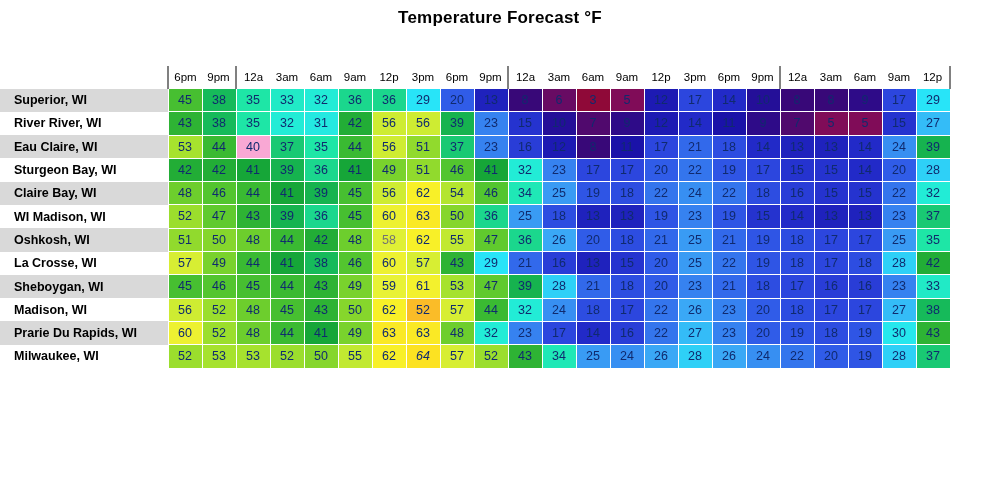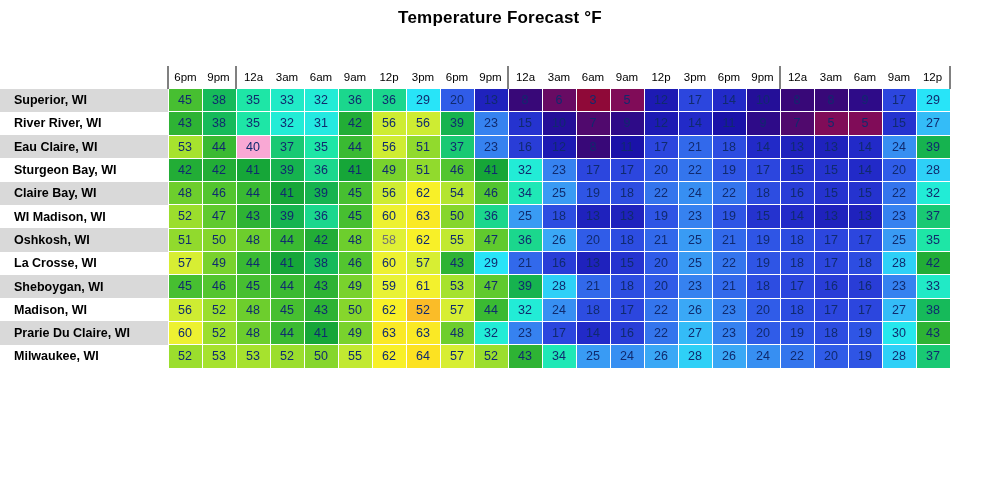--- a/index.html
+++ b/index.html
@@ -410,21 +410,21 @@
           <td class="tcell" style="background: rgb(58, 168, 246); color: rgb(16, 42, 110);">26</td>
           <td class="tcell" style="background: rgb(54, 130, 240); color: rgb(16, 42, 110);">23</td>
           <td class="tcell" style="background: rgb(48, 92, 232); color: rgb(16, 42, 110);">20</td>
           <td class="tcell sep-left" style="background: rgb(45, 77, 225); color: rgb(16, 42, 110);">18</td>
           <td class="tcell" style="background: rgb(44, 70, 222); color: rgb(16, 42, 110);">17</td>
           <td class="tcell" style="background: rgb(44, 70, 222); color: rgb(16, 42, 110);">17</td>
           <td class="tcell" style="background: rgb(52, 188, 247); color: rgb(16, 42, 110);">27</td>
           <td class="tcell sep-right" style="background: rgb(22, 186, 90); color: rgb(16, 42, 110);">38</td>
         </tr>
         <tr class="datarow shaded">
-          <td class="rowlabel">Prarie Du Claire, WI</td>
+          <td class="rowlabel">Prarie Du Rapids, WI</td>
           <td class="tcell sep-left" style="background: rgb(237, 241, 49); color: rgb(16, 42, 110);">60</td>
           <td class="tcell" style="background: rgb(155, 222, 45); color: rgb(16, 42, 110);">52</td>
           <td class="tcell sep-left" style="background: rgb(109, 206, 45); color: rgb(16, 42, 110);">48</td>
           <td class="tcell" style="background: rgb(58, 186, 50); color: rgb(16, 42, 110);">44</td>
           <td class="tcell" style="background: rgb(22, 166, 56); color: rgb(16, 42, 110);">41</td>
           <td class="tcell" style="background: rgb(121, 210, 45); color: rgb(16, 42, 110);">49</td>
           <td class="tcell" style="background: rgb(250, 233, 37); color: rgb(16, 42, 110);">63</td>
           <td class="tcell" style="background: rgb(250, 233, 37); color: rgb(16, 42, 110);">63</td>
           <td class="tcell" style="background: rgb(109, 206, 45); color: rgb(16, 42, 110);">48</td>
           <td class="tcell" style="background: rgb(34, 236, 214); color: rgb(16, 42, 110);">32</td>
@@ -444,21 +444,21 @@
         </tr>
         <tr class="datarow">
           <td class="rowlabel">Milwaukee, WI</td>
           <td class="tcell sep-left" style="background: rgb(155, 222, 45); color: rgb(16, 42, 110);">52</td>
           <td class="tcell" style="background: rgb(166, 226, 46); color: rgb(16, 42, 110);">53</td>
           <td class="tcell sep-left" style="background: rgb(166, 226, 46); color: rgb(16, 42, 110);">53</td>
           <td class="tcell" style="background: rgb(155, 222, 45); color: rgb(16, 42, 110);">52</td>
           <td class="tcell" style="background: rgb(134, 214, 44); color: rgb(16, 42, 110);">50</td>
           <td class="tcell" style="background: rgb(193, 233, 49); color: rgb(16, 42, 110);">55</td>
           <td class="tcell" style="background: rgb(248, 240, 40); color: rgb(16, 42, 110);">62</td>
-          <td class="tcell" style="background: rgb(252, 226, 34); color: rgb(16, 42, 110);">64</td>
+          <td class="tcell" style="background: rgb(252, 226, 34); color: rgb(16, 42, 110); font-style: italic;">64</td>
           <td class="tcell" style="background: rgb(215, 238, 51); color: rgb(16, 42, 110);">57</td>
           <td class="tcell" style="background: rgb(155, 222, 45); color: rgb(16, 42, 110);">52</td>
           <td class="tcell sep-left" style="background: rgb(46, 179, 52); color: rgb(16, 42, 110);">43</td>
           <td class="tcell" style="background: rgb(31, 232, 182); color: rgb(16, 42, 110);">34</td>
           <td class="tcell" style="background: rgb(57, 155, 244); color: rgb(16, 42, 110);">25</td>
           <td class="tcell" style="background: rgb(55, 143, 242); color: rgb(16, 42, 110);">24</td>
           <td class="tcell" style="background: rgb(58, 168, 246); color: rgb(16, 42, 110);">26</td>
           <td class="tcell" style="background: rgb(46, 208, 247); color: rgb(16, 42, 110);">28</td>
           <td class="tcell" style="background: rgb(58, 168, 246); color: rgb(16, 42, 110);">26</td>
           <td class="tcell" style="background: rgb(55, 143, 242); color: rgb(16, 42, 110);">24</td>

